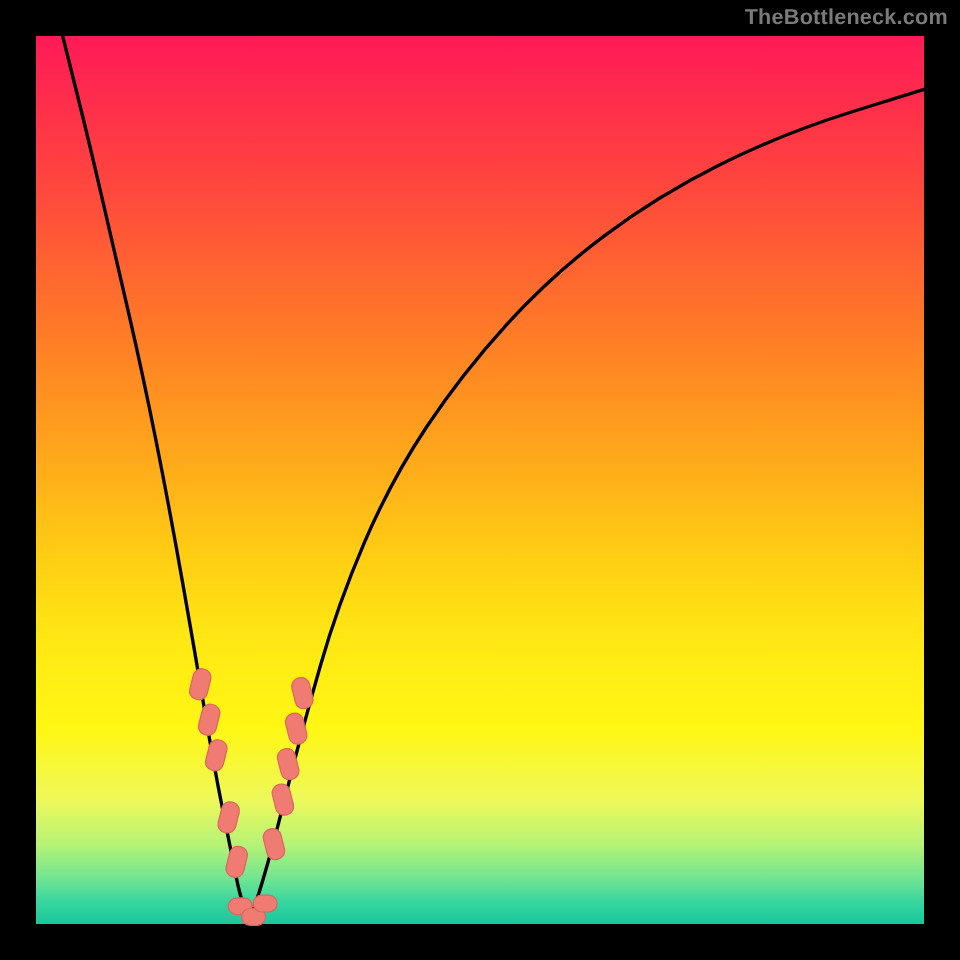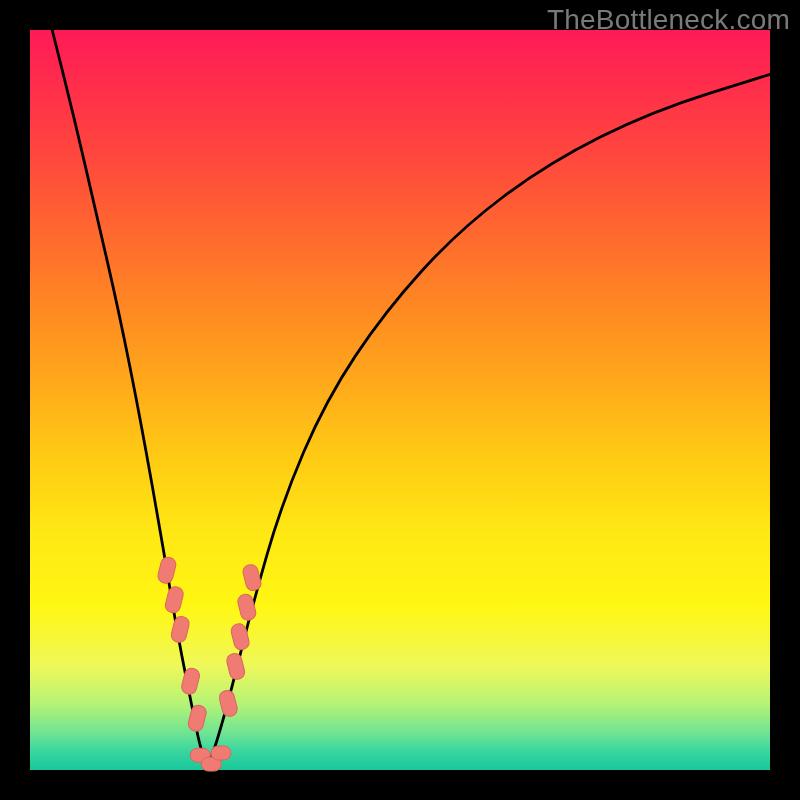--- a/index.html
+++ b/index.html
@@ -42,22 +42,22 @@
       #6fe493 95%,
       #38d6a0 97.5%,
       #18c79a 100%
     );
   }
   .watermark {
     position: absolute;
     top: 4px;
     right: 10px;
     color: #7a7a7a;
-    font-size: 28px;
-    font-weight: 400;
+    font-size: 18px;
+    font-weight: 700;
     letter-spacing: 0.2px;
     user-select: none;
   }
   svg.curve {
     position: absolute;
     top: 30px;
     left: 30px;
     width: 740px;
     height: 740px;
     overflow: visible;

